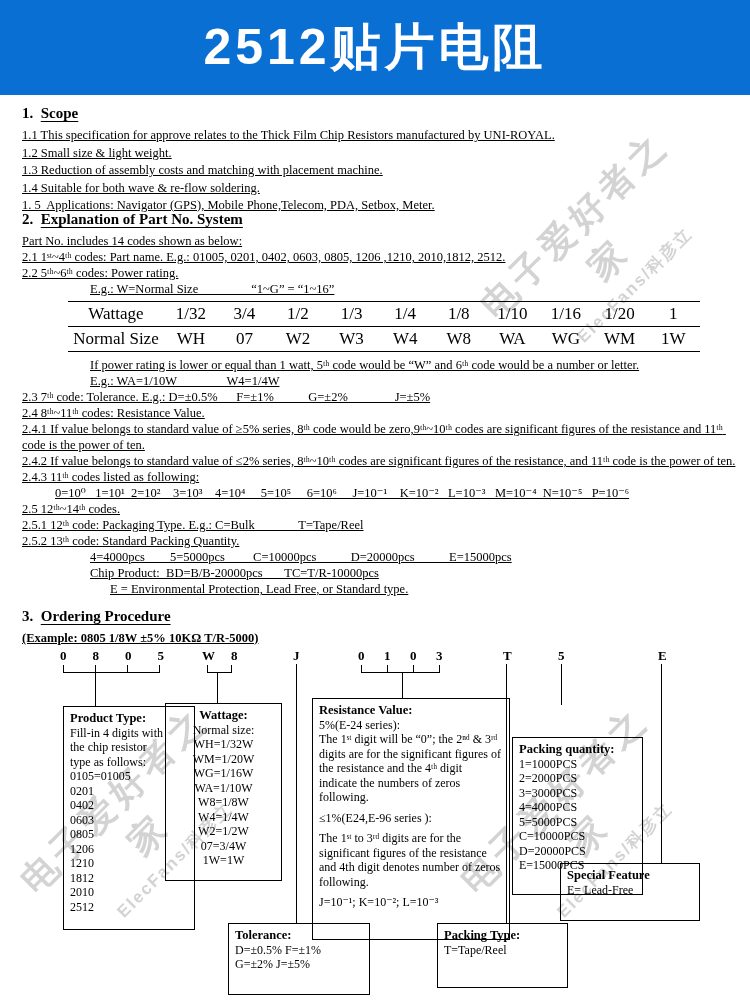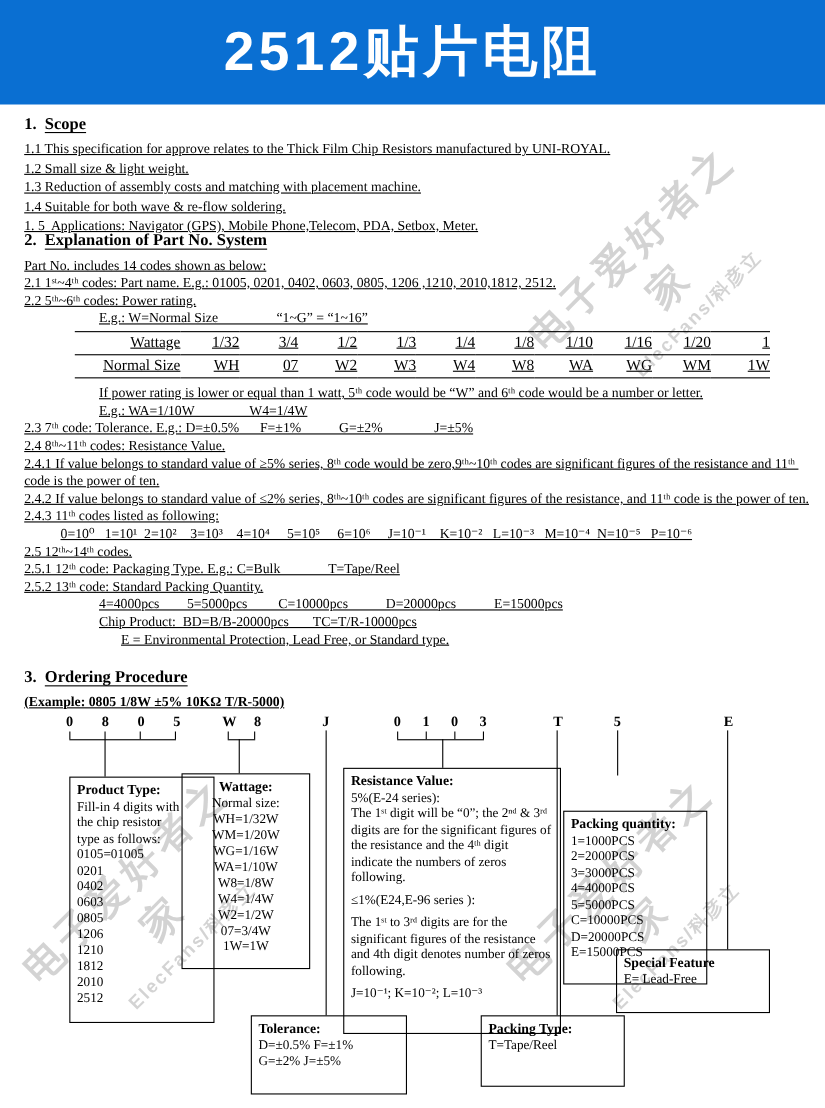--- a/index.html
+++ b/index.html
@@ -24,21 +24,21 @@
   .sec-head{margin:0 0 5px 0;font-size:15px;font-weight:bold;}
   .sec-head .u{text-decoration:underline;text-underline-offset:3px;}
   .line{font-size:12.5px;line-height:16px;white-space:pre-wrap;text-decoration:underline;}
   .scope .line{line-height:17.5px;}
   .ind33{margin-left:33px;}
   .ind68{margin-left:68px;}
   .ind88{margin-left:88px;}
   .bold{font-weight:bold;}
   
   .wtable{border-collapse:collapse;table-layout:fixed;width:632px;margin:4px 0 5px 46px;}
-  .wtable td{font-size:14px;text-align:right;padding:2px 0;border:none;text-decoration:underline;}
+  .wtable td{font-size:17px;text-align:center;padding:2px 0;border:none;}
   .wtable td:first-child{width:96px;}
   .wtable tr:first-child td{border-top:1px solid #000;border-bottom:1px solid #000;}
   .wtable tr:last-child td{border-bottom:1px solid #000;}
   
   .diagram{position:absolute;top:553px;left:0;width:750px;height:355px;}
   .dcode{position:absolute;top:0;font-size:13px;font-weight:bold;white-space:pre;}
   .vl{position:absolute;width:1px;background:#000;}
   .hl{position:absolute;height:1px;background:#000;}
   .dbox{position:absolute;border:1px solid #000;background:transparent;padding:4px 6px;
         font-size:12px;line-height:14.5px;}

